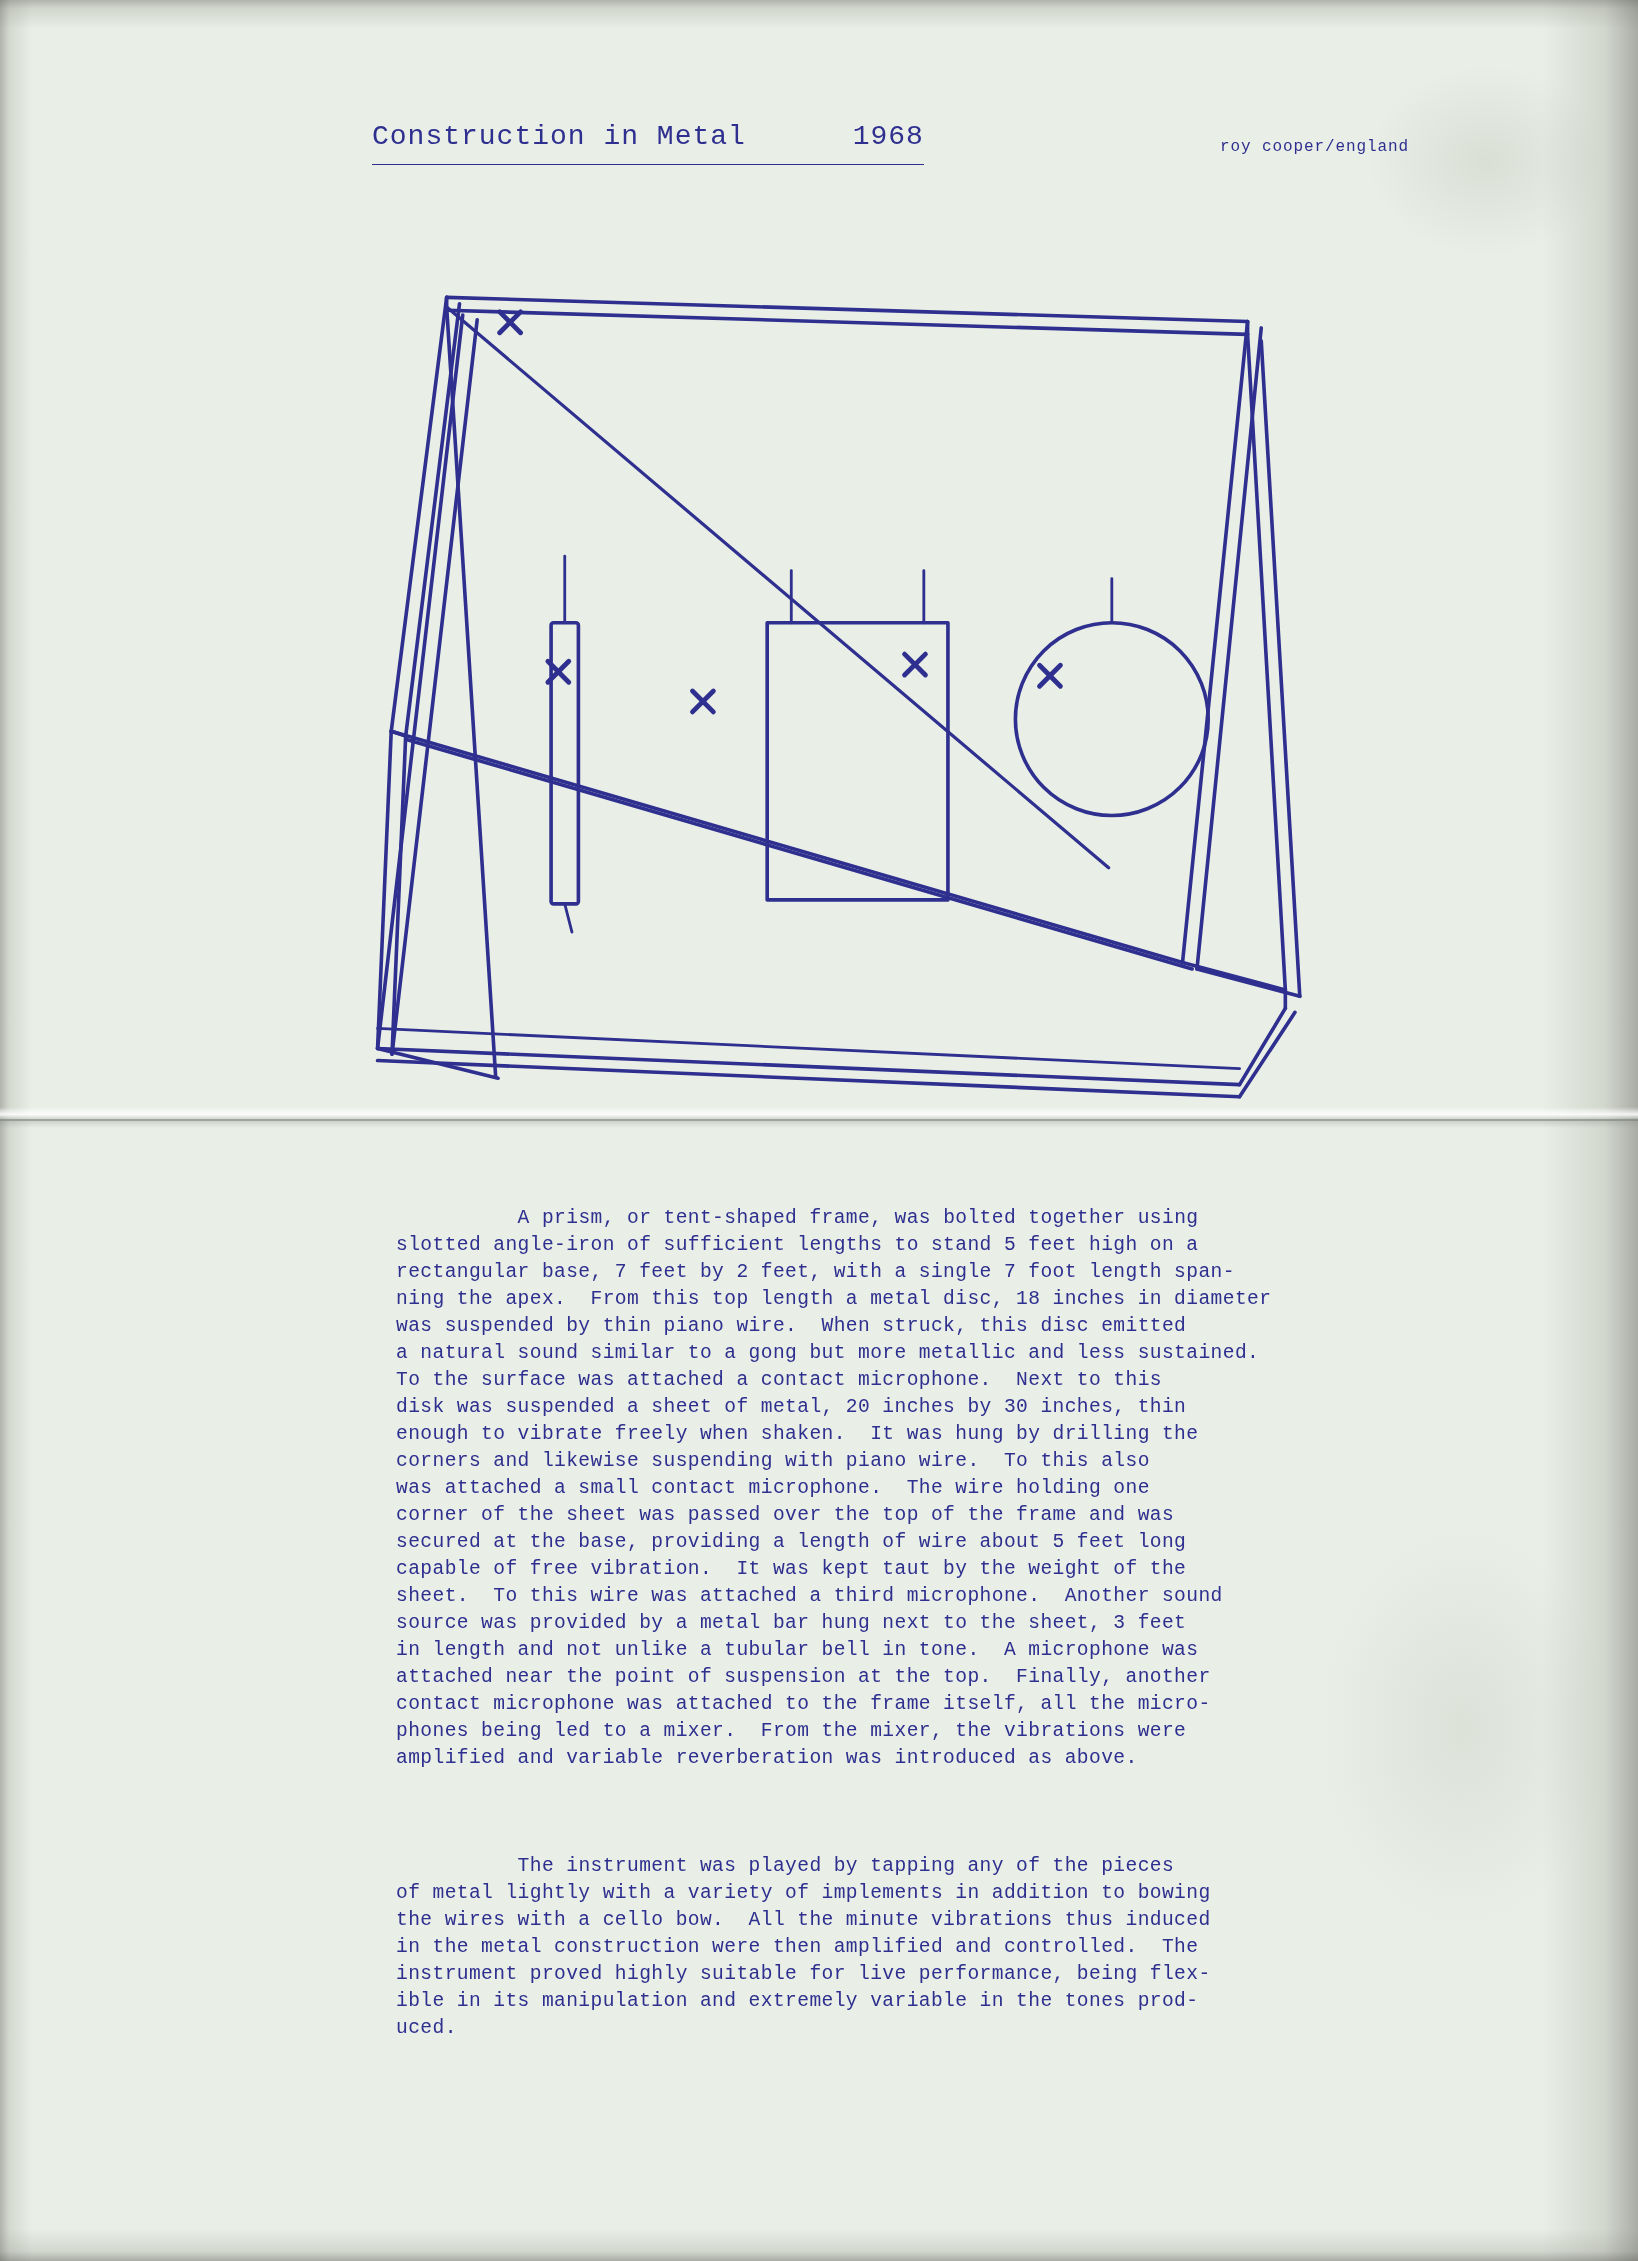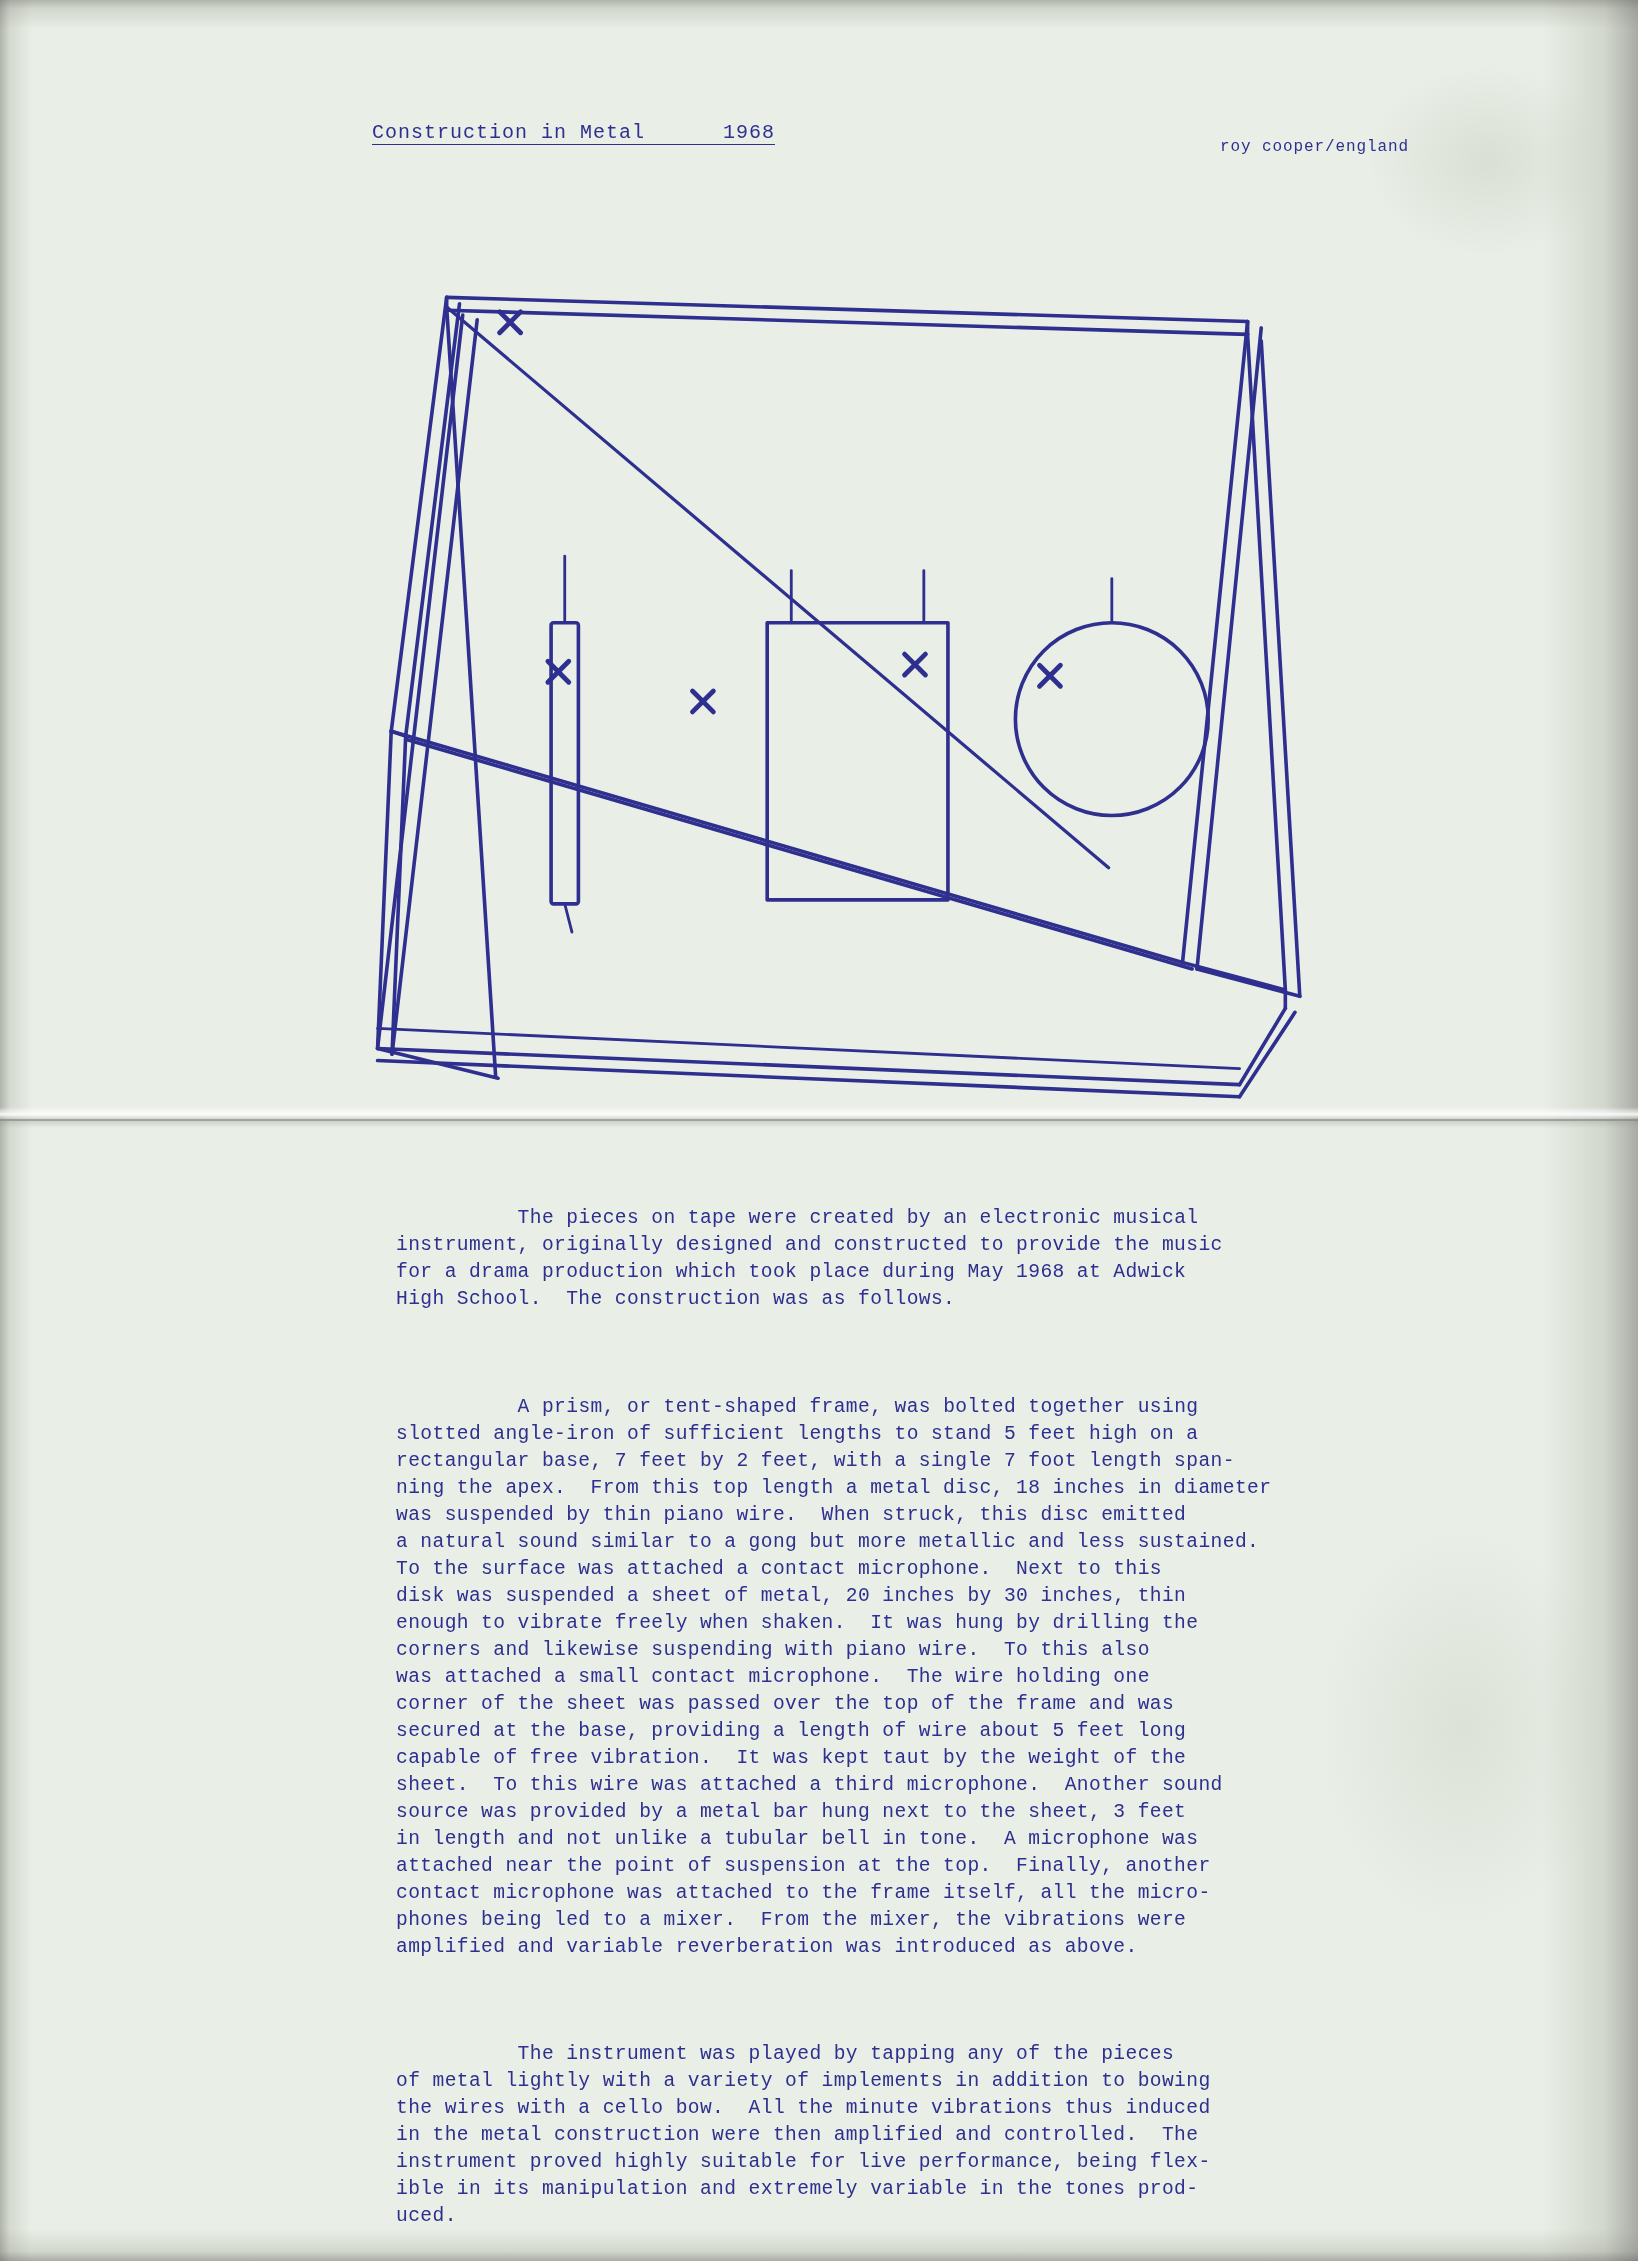--- a/index.html
+++ b/index.html
@@ -65,25 +65,25 @@
     position: absolute;
     pointer-events: none;
     border-radius: 50%;
   }
 
   
   .hdr-title {
     position: absolute;
     left: 372px;
     top: 121px;
-    font-size: 20px;
+    font-size: 28px;
     letter-spacing: 1px;
     white-space: pre;
     border-bottom: 1.6px solid #2e2f8f;
-    padding-bottom: 0;
+    padding-bottom: 12px;
   }
   .hdr-author {
     position: absolute;
     left: 1220px;
     top: 138px;
     font-size: 16px;
     letter-spacing: 0.9px;
     white-space: pre;
   }
 
@@ -280,24 +280,20 @@
 
         <text x="1287" y="1178" font-size="27" text-anchor="middle" letter-spacing="2">LOOP</text>
 
         <text x="822" y="1283" font-size="27" letter-spacing="1.5">VARY</text>
         <text x="810" y="1354" font-size="27" letter-spacing="1.5">REVERB</text>
       </g>
     </svg>
   </div>
 
   <div class="body-text">
-    <p class="para">          The pieces on tape were created by an electronic musical
-instrument, originally designed and constructed to provide the music
-for a drama production which took place during May 1968 at Adwick
-High School.  The construction was as follows.</p>
     <p class="para">          A prism, or tent-shaped frame, was bolted together using
 slotted angle-iron of sufficient lengths to stand 5 feet high on a
 rectangular base, 7 feet by 2 feet, with a single 7 foot length span-
 ning the apex.  From this top length a metal disc, 18 inches in diameter
 was suspended by thin piano wire.  When struck, this disc emitted
 a natural sound similar to a gong but more metallic and less sustained.
 To the surface was attached a contact microphone.  Next to this
 disk was suspended a sheet of metal, 20 inches by 30 inches, thin
 enough to vibrate freely when shaken.  It was hung by drilling the
 corners and likewise suspending with piano wire.  To this also

